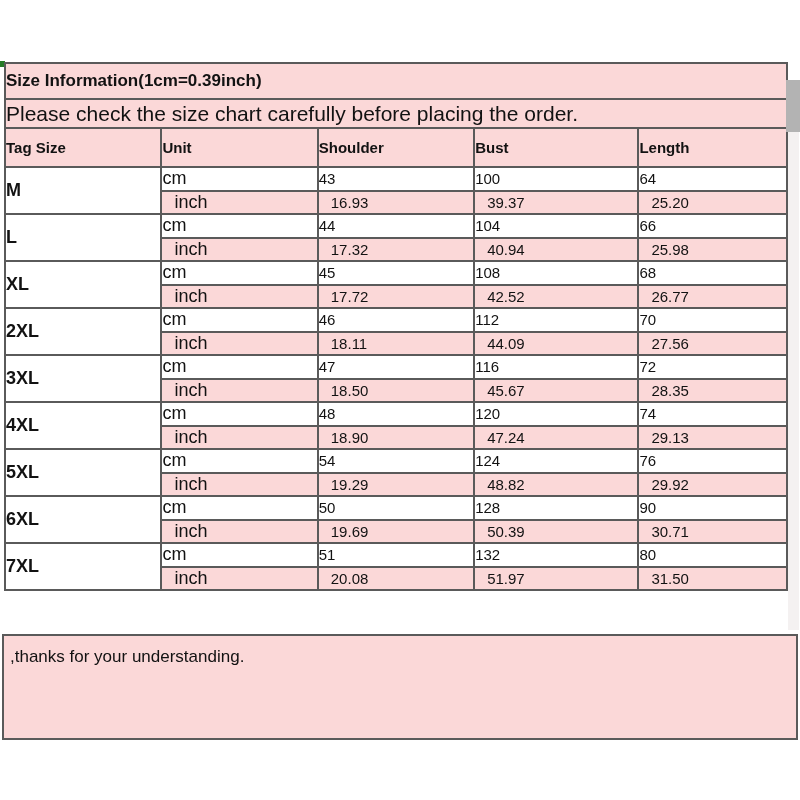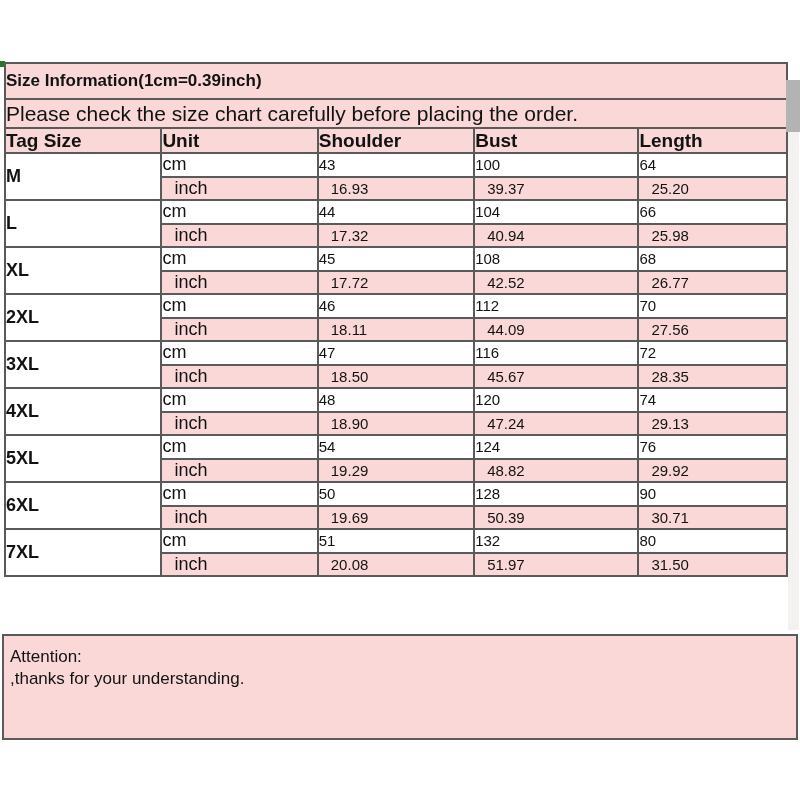--- a/index.html
+++ b/index.html
@@ -26,21 +26,21 @@
     border-collapse:collapse;table-layout:fixed;
     text-align:left;color:var(--ink);
     border:2px solid var(--border);
   }
   .size-table th,.size-table td{
     border:2px solid var(--border);
     padding:0;vertical-align:middle;overflow:hidden;white-space:nowrap;
   }
   .title-row th{height:36px;font-size:17px;font-weight:bold;background:var(--pink);}
   .subtitle-row th{height:29px;font-size:21px;font-weight:normal;background:var(--pink);}
-  .col-header-row th{height:25px;font-size:19px;font-weight:bold;background:var(--pink);}
+  .col-header-row th{height:39px;font-size:15px;font-weight:bold;background:var(--pink);}
   tbody td{height:23.5px;background:#fff;}
   tbody tr.inch-row td{background:var(--pink);padding-left:12px;}
   td.tag-cell{background:#fff !important;font-weight:bold;font-size:18px;}
   td.unit-cell{font-size:18px;font-weight:normal;}
   td.value-cell{font-size:15px;font-weight:normal;}
 
   .scrollbar-track{position:absolute;left:788px;top:130px;width:11px;height:500px;background:var(--track);}
   .scrollbar-thumb{position:absolute;left:786px;top:80px;width:14px;height:52px;background:var(--thumb);}
 
   .attention{
@@ -199,17 +199,16 @@
           <td class="value-cell">51.97</td>
           <td class="value-cell">31.50</td>
         </tr>
       </tbody>
   </table>
 
   <div class="scrollbar-track"></div>
   <div class="scrollbar-thumb"></div>
 
   <div class="attention">
-    <div>Attention:</div>
     <div>,thanks for your understanding.</div>
   </div>
 
 </div>
 
 </body></html>

